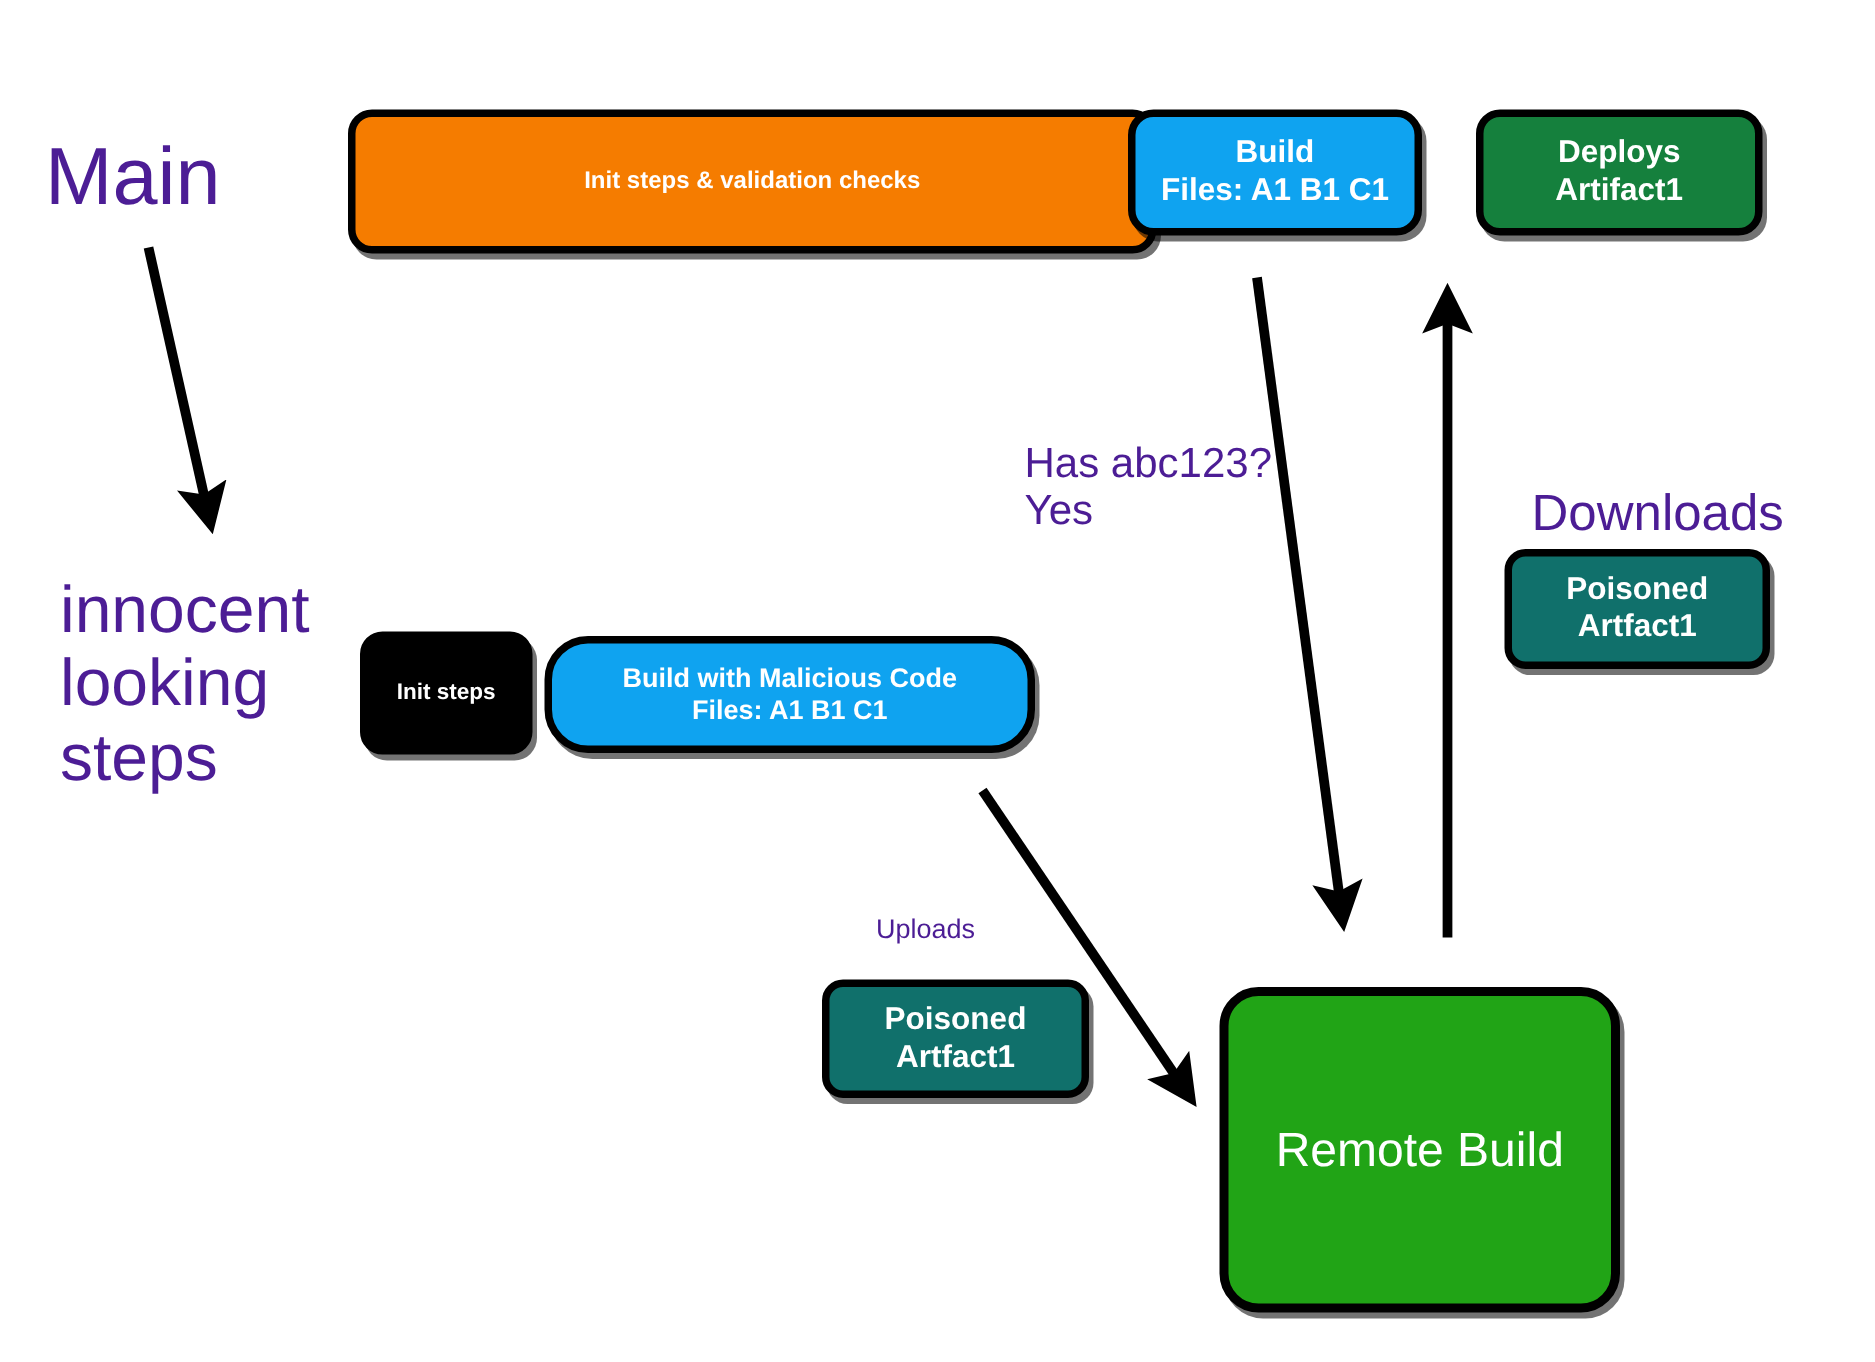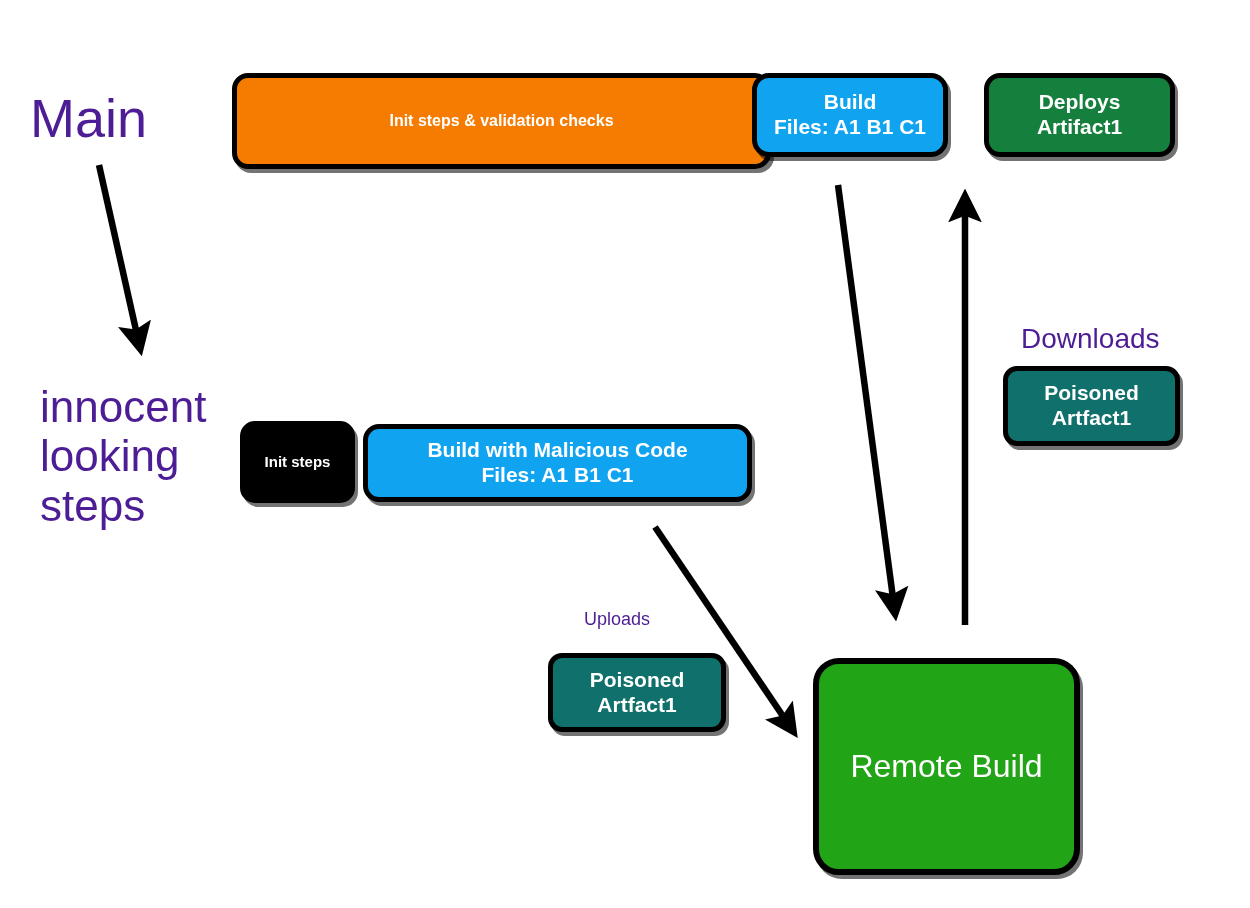--- a/index.html
+++ b/index.html
@@ -50,34 +50,34 @@
     text-align: left;
   }
 
   
   #node-main-init   { left:196px; top:73px;  width:539px; height:96px;  background:#f57c00; font-size:16px; border-radius:16px;margin-left:36px; }
   #node-main-build  { left:752px; top:73px;  width:196px; height:84px;  background:#0fa3f0; font-size:21px; border-radius:17px; }
   #node-main-deploy { left:984px; top:73px;  width:191px; height:84px;  background:#15803d; font-size:21px; border-radius:16px; }
 
   
   #node-evil-init  { left:240px; top:421px; width:115px; height:82px; background:#000000; font-size:15px; border-radius:15px; }
-  #node-evil-build { left:363px; top:424px; width:389px; height:78px; background:#0fa3f0; font-size:21px; border-radius:16px; }
+  #node-evil-build { left:363px; top:424px; width:327px; height:78px; background:#0fa3f0; font-size:18px; border-radius:29px; }
 
   
   #node-artifact-upload   { left:548px;  top:653px; width:178px; height:79px; background:#10706b; font-size:21px; border-radius:14px; }
   #node-artifact-download { left:1003px; top:366px; width:177px; height:80px; background:#10706b; font-size:21px; border-radius:14px; }
 
   
   #node-remote-cache { left:813px; top:658px; width:267px; height:217px; background:#21a416; font-size:32px; font-weight:normal; border-radius:26px; border-width:6px; }
 
   
   #label-main         { left:30px;  top:88px;  font-size:54px; }
   #label-innocent     { left:40px;  top:382px; font-size:44px; }
   #label-has-abc123   { left:683px; top:293px; font-size:28px; }
-  #label-downloads    { left:1021px;top:323px; font-size:28px; }
+  #label-downloads    { left:1021px;top:323px; font-size:34px; }
   #label-uploads      { left:584px; top:609px; font-size:18px; }
 </style>
 </head>
 <body>
 
 <div id="canvas">
 
   <svg id="arrow-layer" viewBox="0 0 1250 908">
     <defs>
       <marker id="arrowhead" markerWidth="5.2" markerHeight="5.2" refX="3.9" refY="2.6" orient="auto" markerUnits="strokeWidth">
@@ -89,20 +89,22 @@
     <line x1="965" y1="625" x2="965" y2="197" stroke="#000000" stroke-width="6.5" marker-end="url(#arrowhead)"></line>
     <line x1="655" y1="527" x2="793" y2="731" stroke="#000000" stroke-width="6.5" marker-end="url(#arrowhead)"></line>
   </svg>
 
   <div class="plain-label" id="label-main">Main</div>
 
   <div class="plain-label" id="label-innocent">innocent
 looking
 steps</div>
 
+  <div class="plain-label" id="label-has-abc123">Has abc123?
+Yes</div>
 
   <div class="plain-label" id="label-downloads">Downloads</div>
 
   <div class="plain-label" id="label-uploads">Uploads</div>
 
   <div class="node" id="node-main-init">Init steps &amp; validation checks</div>
 
   <div class="node" id="node-main-build">Build
 Files: A1  B1  C1</div>
 

